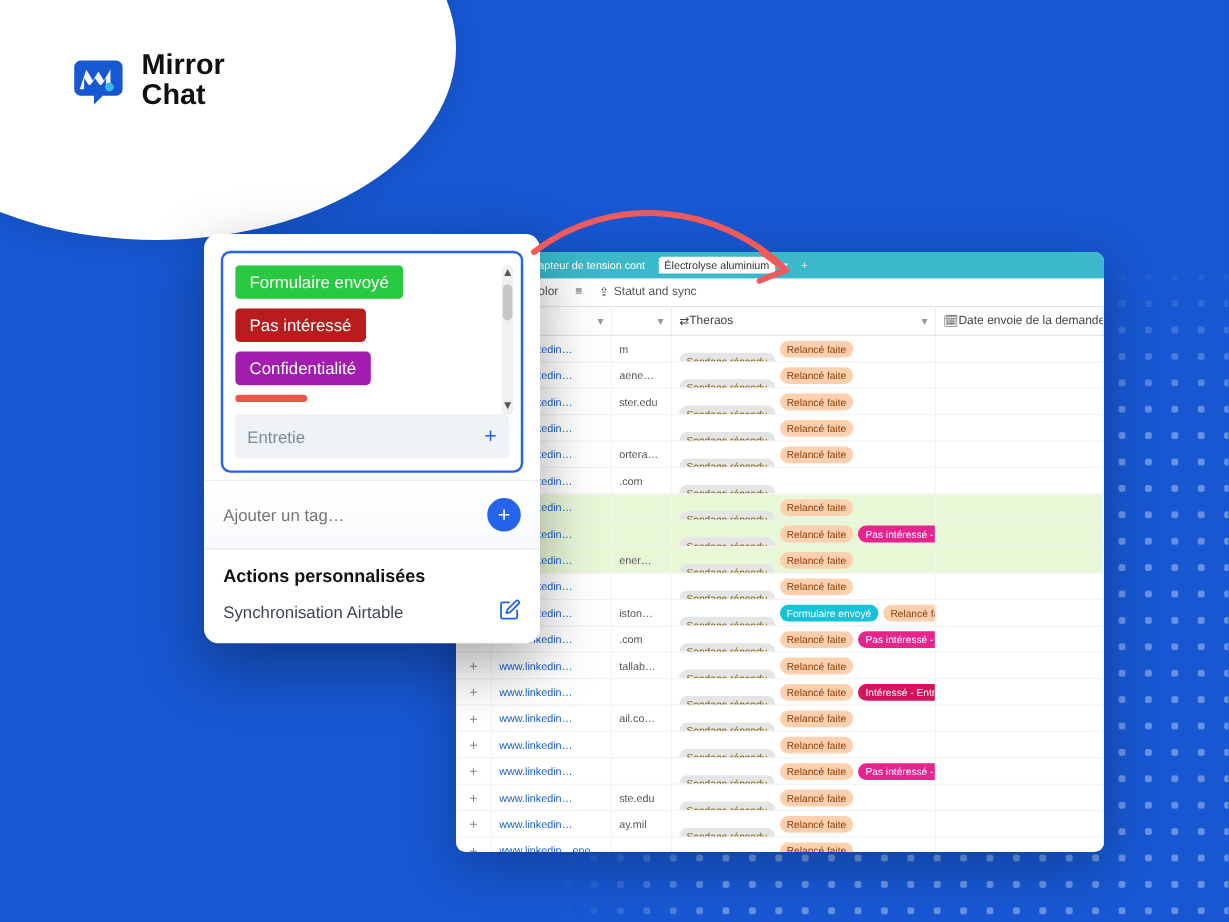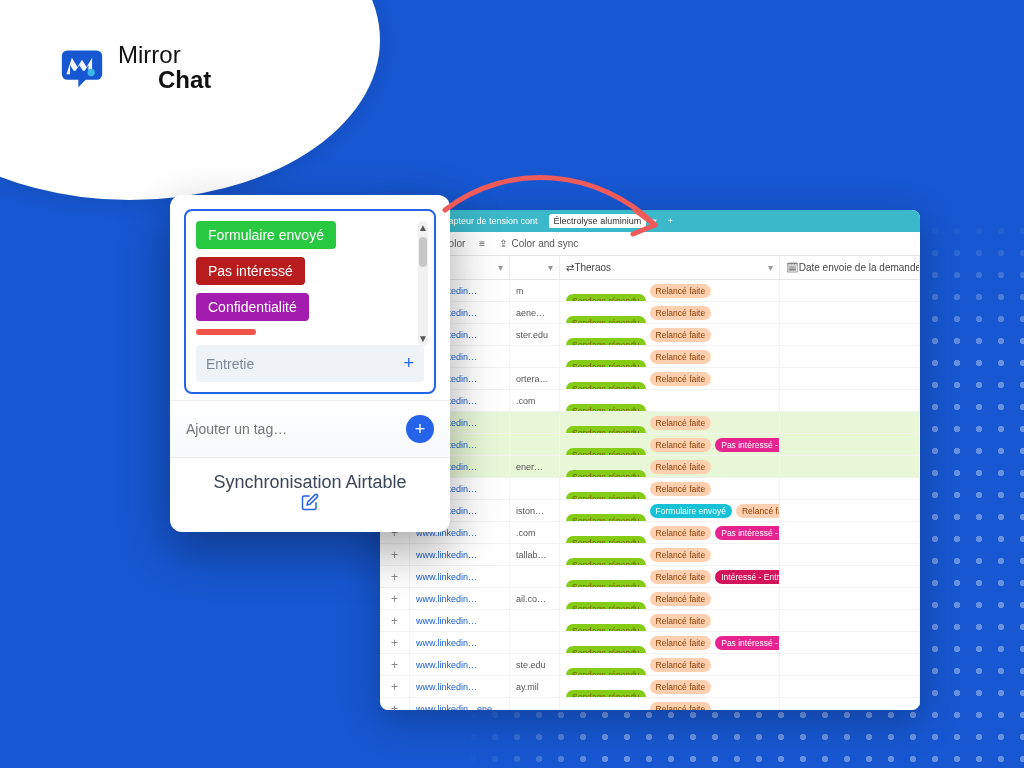--- a/index.html
+++ b/index.html
@@ -25,22 +25,22 @@
   .logo-wrap {
     position: absolute; top: 42px; left: 60px;
     display: flex; align-items: center; gap: 14px;
     z-index: 5;
   }
   .logo-mark {
     width: 44px; height: 44px; position: relative;
   }
   .logo-mark svg { width: 100%; height: 100%; }
   .logo-text { display: flex; flex-direction: column; line-height: 1.05; }
-  .logo-text .l1 { font-size: 24px; font-weight: 400; color: #111; }
-  .logo-text .l2 { font-size: 24px; font-weight: 800; color: #111; margin-left: 40px; }
+  .logo-text .l1 { font-size: 24px; font-weight: 700; color: #111; }
+  .logo-text .l2 { font-size: 24px; font-weight: 800; color: #111; }
 
   
   .sheet {
     position: absolute; top: 210px; left: 380px; width: 540px; height: 500px;
     background: #fff; border-radius: 8px; overflow: hidden;
     box-shadow: 0 10px 40px rgba(0,0,0,0.25);
     font-size: 10px; color: #333;
   }
   .sheet-tabs {
     background: #3bb8c9; height: 22px; display: flex; align-items: center;
@@ -70,21 +70,21 @@
     align-items: center; font-size: 9px;
   }
   .row > div { border-right: 1px solid #f4f4f4; padding: 0 6px; height:100%; display:flex; align-items:center; overflow:hidden; white-space:nowrap; }
   .row .idx { color:#888; justify-content:center; }
   .row .idx .plusadd{ color:#888; font-size:12px; }
   .row .link { color:#1a5fd0; overflow:hidden; text-decoration:underline dotted rgba(0,0,0,0); }
   .row .link span { overflow:hidden; text-overflow:ellipsis; }
   .row .email { color:#555; overflow:hidden; }
   .chips { display:flex; gap:4px; align-items:center; }
   .chip { padding:2px 6px; border-radius:9px; font-size:8.5px; white-space:nowrap; }
-  .c-sondage { background:#84cc16; color:#7a5b00;margin-top:20px; }
+  .c-sondage { background:#e5e5e5; color:#7a5b00;margin-top:20px; }
   .c-relance { background:#ffd0b0; color:#8a3b00; }
   .c-formenv { background:#17c2d7; color:#fff; }
   .c-pasint { background:#e6238f; color:#fff; }
   .c-interesse { background:#d4145a; color:#fff; }
   .row.hl { background:#e8f7d6; }
 
   
   .card {
     position: absolute; top: 195px; left: 170px; width: 280px;
     background: #fff; border-radius: 12px;
@@ -141,21 +141,21 @@
     display:flex; align-items:center; justify-content:center; color:#fff; font-size:18px;
     cursor:pointer; flex-shrink:0;
   }
 
   .card-section {
     border-top:1px solid #e8eaee; padding:14px 16px 16px;
   }
   .card-section h4 { font-size:15px; font-weight:700; color:#111; margin-bottom:10px; }
   .action-row {
     display:flex; align-items:center; justify-content:space-between;
-    color:#3b4658; font-size:18px;flex-direction:column;
+    color:#3b4658; font-size:14px;
   }
   .action-row .edit-icon { color:#2563eb; cursor:pointer; }
 
   
   .arrow {
     position:absolute; top:150px; left:430px; width:260px; height:120px; z-index:30;
     pointer-events:none;
   }
 </style>
 </head>
@@ -193,21 +193,21 @@
       </div>
     <div class="tb-item">
         <span>◐</span>
         <span>Color</span>
       </div>
     <div class="tb-item">
         <span>≡</span>
       </div>
     <div class="tb-item">
         <span>⇪</span>
-        <span>Color and sync</span>
+        <span>Statut and sync</span>
       </div>
   </div>
   <div class="sheet-header">
     <div></div>
     <div><span>linkedin</span>&nbsp;<span style="margin-left:auto;color:#999">▾</span></div>
     <div>
         <span style="margin-left:auto;color:#999">▾</span>
       </div>
     <div>⇄ <span>Theraos</span><span style="margin-left:auto;color:#999">▾</span></div>
     <div>🗓 <span>Date envoie de la demande</span></div>
@@ -560,20 +560,21 @@
       </div>
     </div>
   </div>
   <div class="tag-input-row">
     <input type="text" placeholder="Ajouter un tag…" style="">
     <div class="btn-add">
         <span>+</span>
       </div>
   </div>
   <div class="card-section">
+    <h4>Actions personnalisées</h4>
     <div class="action-row">
       <span>Synchronisation Airtable</span>
       <span class="edit-icon">
         <svg width="18" height="18" viewBox="0 0 24 24" fill="none" stroke="#2563eb" stroke-width="2" stroke-linecap="round" stroke-linejoin="round">
             <path d="M11 4H4a2 2 0 0 0-2 2v14a2 2 0 0 0 2 2h14a2 2 0 0 0 2-2v-7"></path>
             <path d="M18.5 2.5a2.1 2.1 0 0 1 3 3L12 15l-4 1 1-4 9.5-9.5z"></path>
           </svg>
       </span>
     </div>
   </div>

